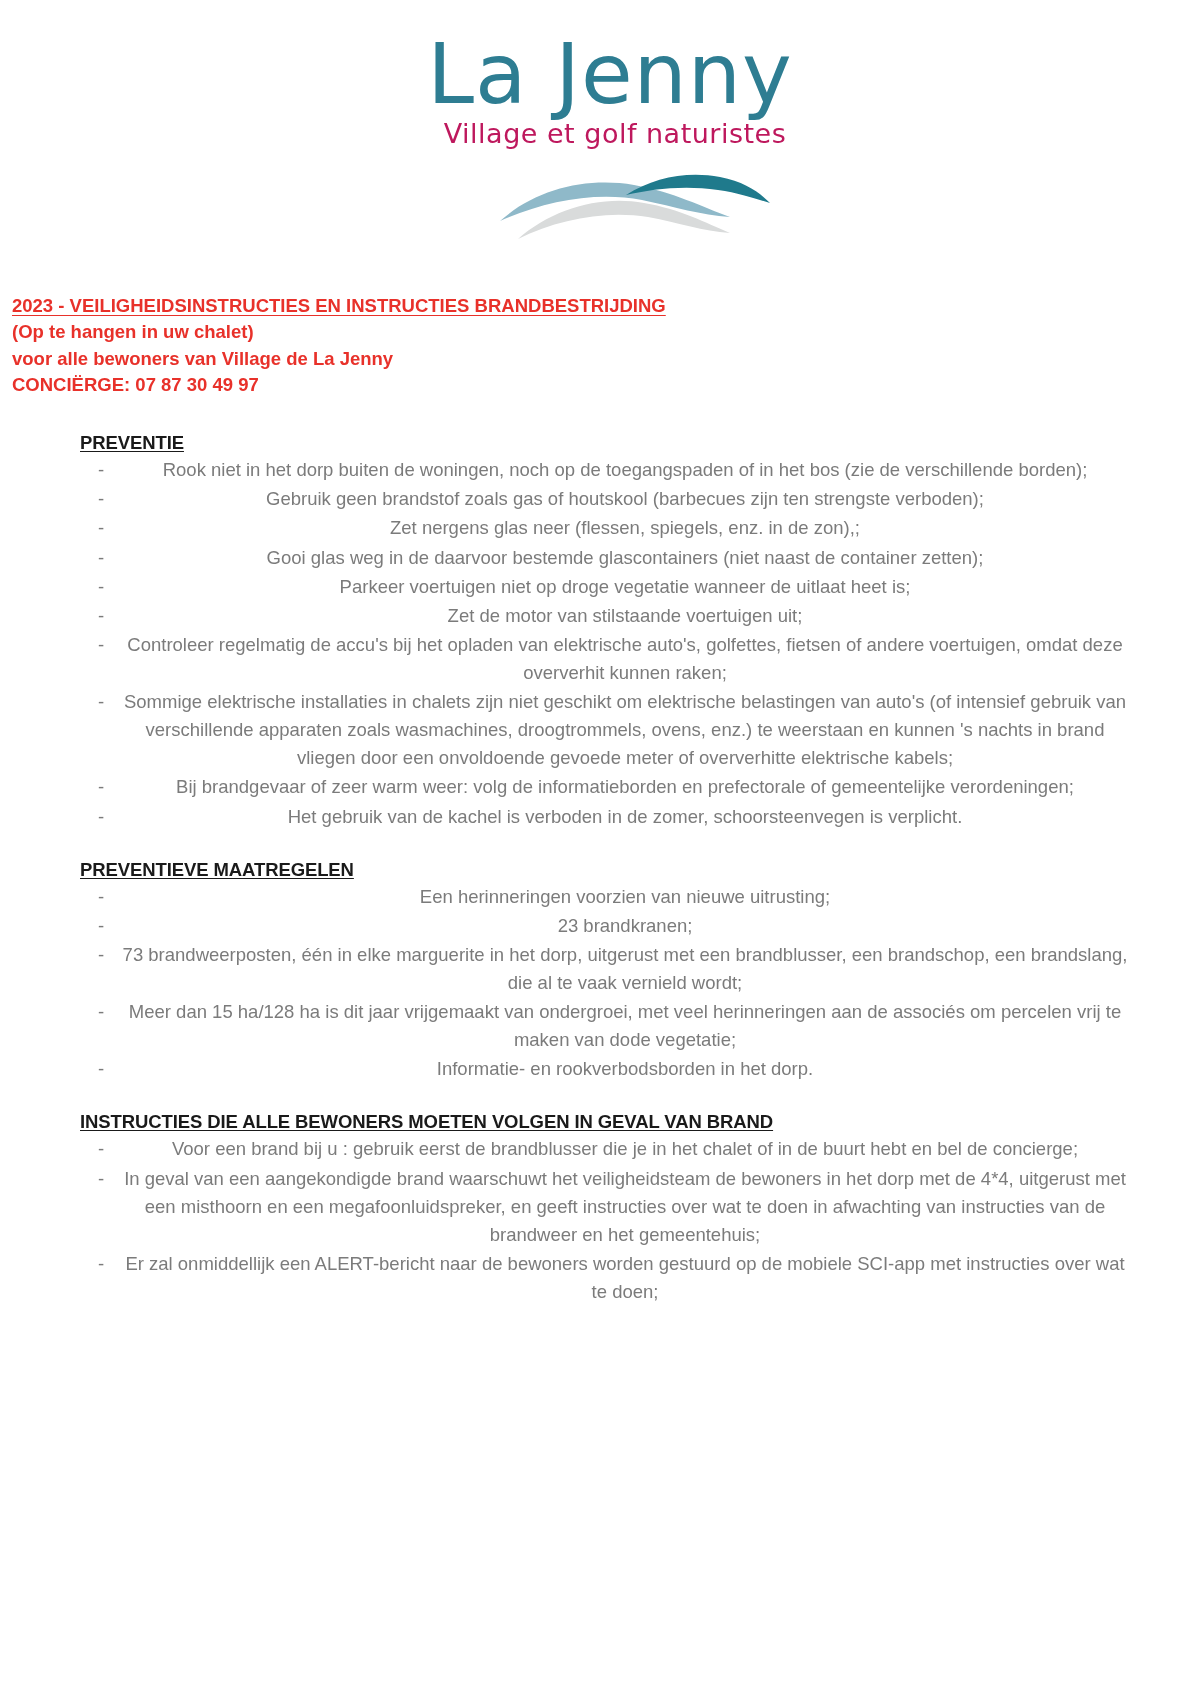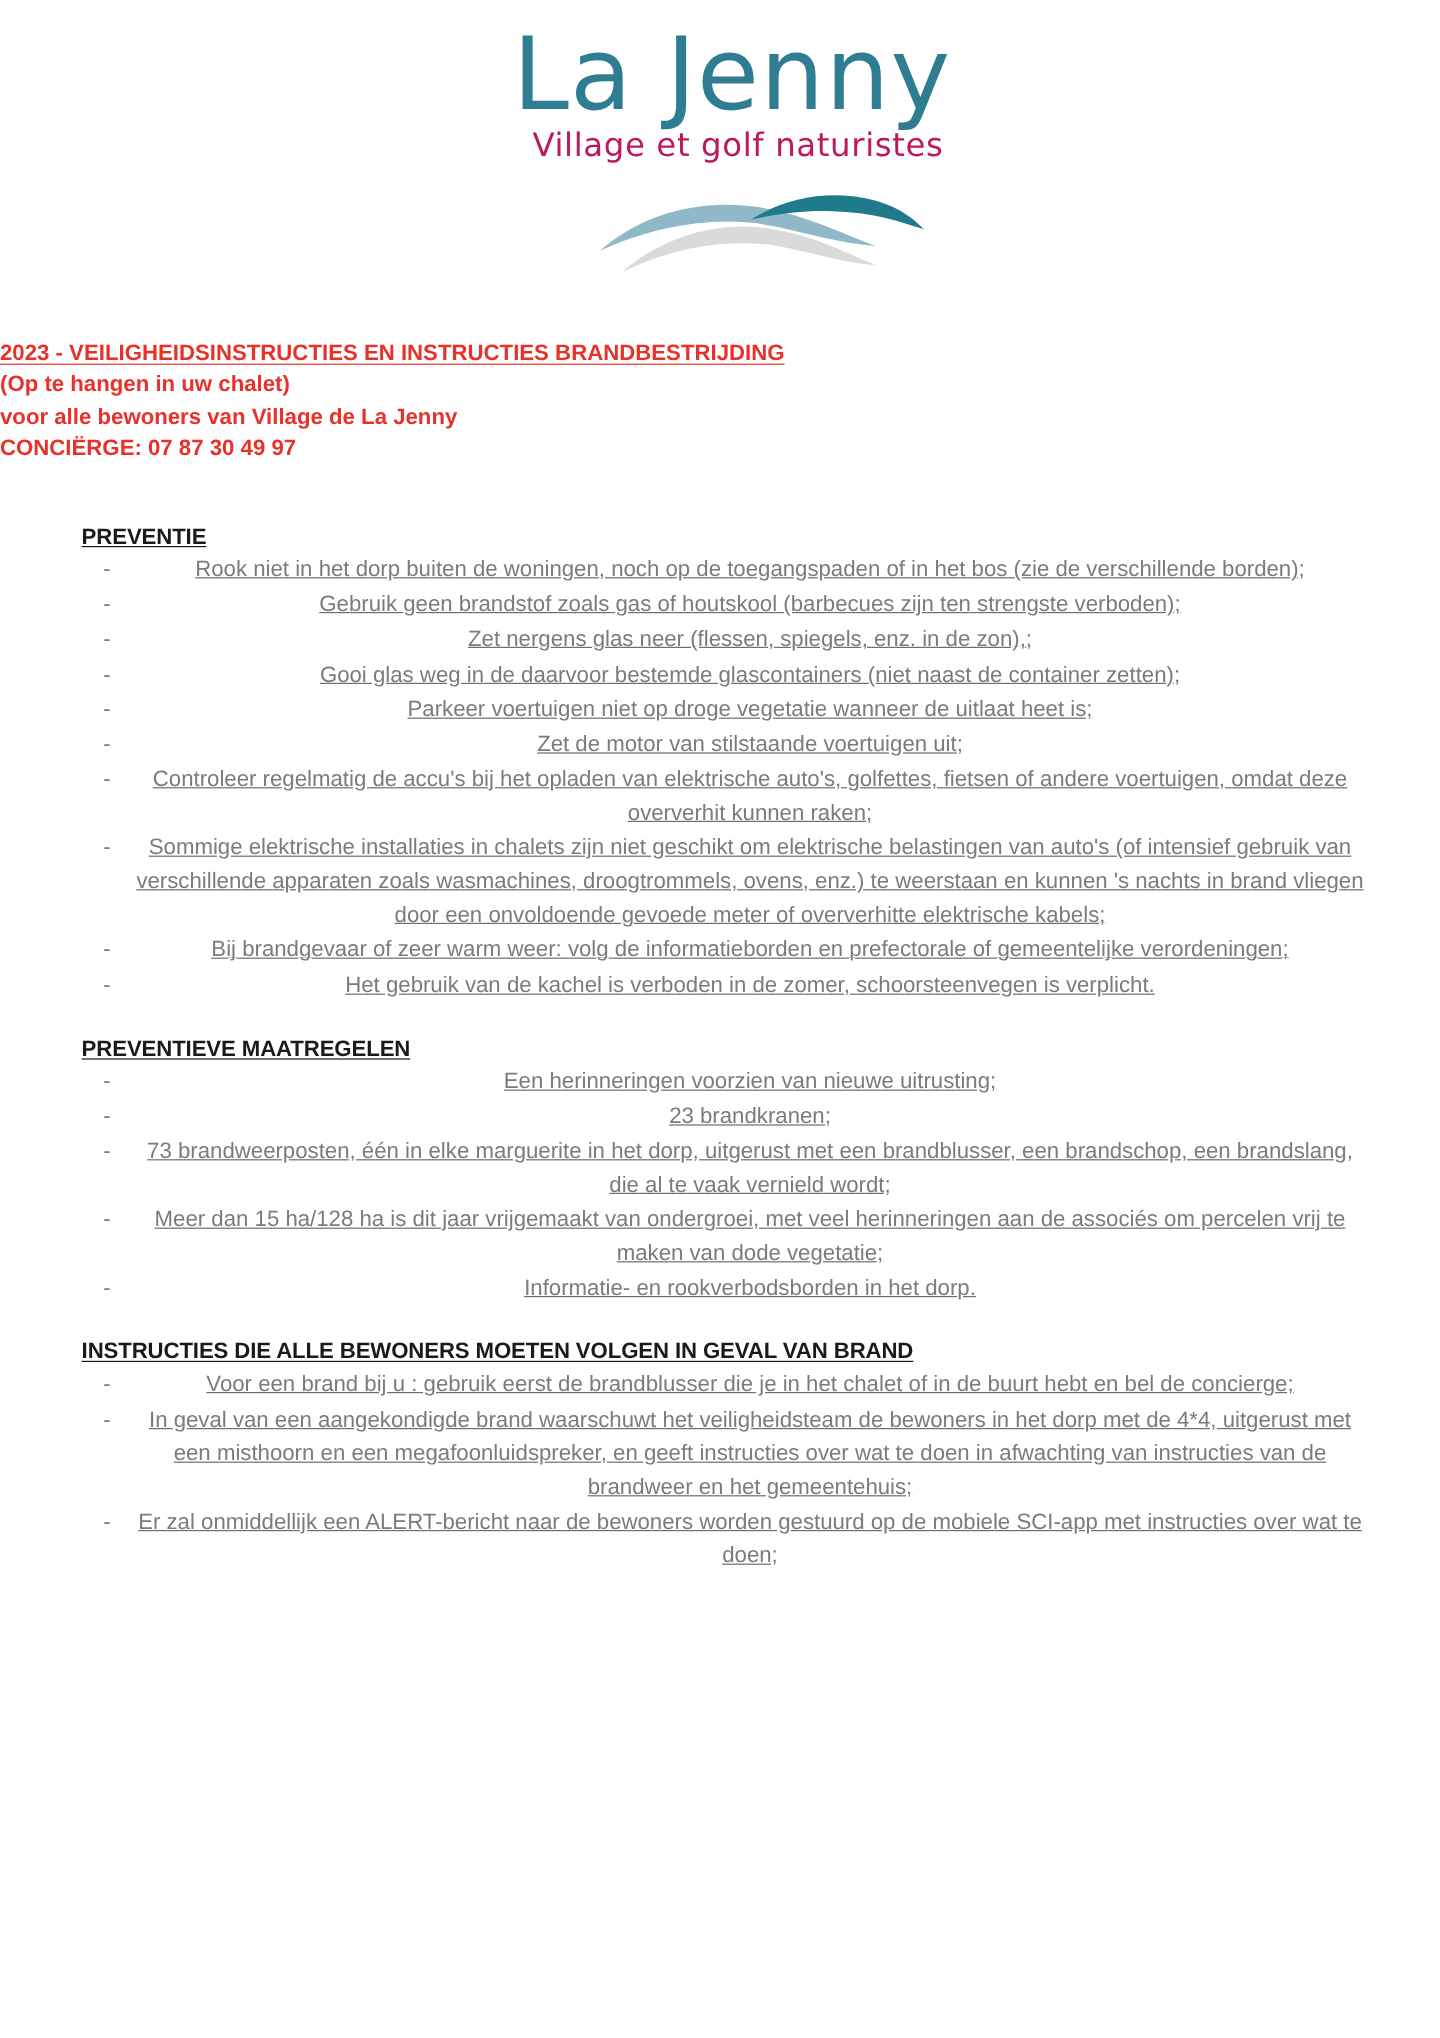--- a/index.html
+++ b/index.html
@@ -12,21 +12,21 @@
     width: 1200px;
     min-height: 1698px;
     position: relative;
     color: #6e6e6e;
     -webkit-font-smoothing: antialiased;
   }
   .page {
     width: 1200px;
     min-height: 1698px;
     box-sizing: border-box;
-    padding: 0;
+    padding: 12px;
     position: relative;
     background: #fff;
   }
 
   
   .logo-block {
     width: 100%;
     padding-top: 18px;
     display: flex;
     flex-direction: column;
@@ -72,24 +72,23 @@
   }
   .title-main {
     text-decoration: underline;
     text-underline-offset: 3px;
     display: inline-block;
   }
   .title-line { display: block; }
 
   
   .content {
-    margin-top: 50px;
+    margin-top: 34px;
     padding-left: 68px;
     padding-right: 60px;
-    text-decoration: underline;
   }
   .section { margin-bottom: 0; }
   .section + .section { margin-top: 28px; }
   .section-heading {
     color: #1a1a1a;
     font-weight: bold;
     font-size: 18.5px;
     text-decoration: underline;
     text-underline-offset: 2px;
     display: inline-block;

